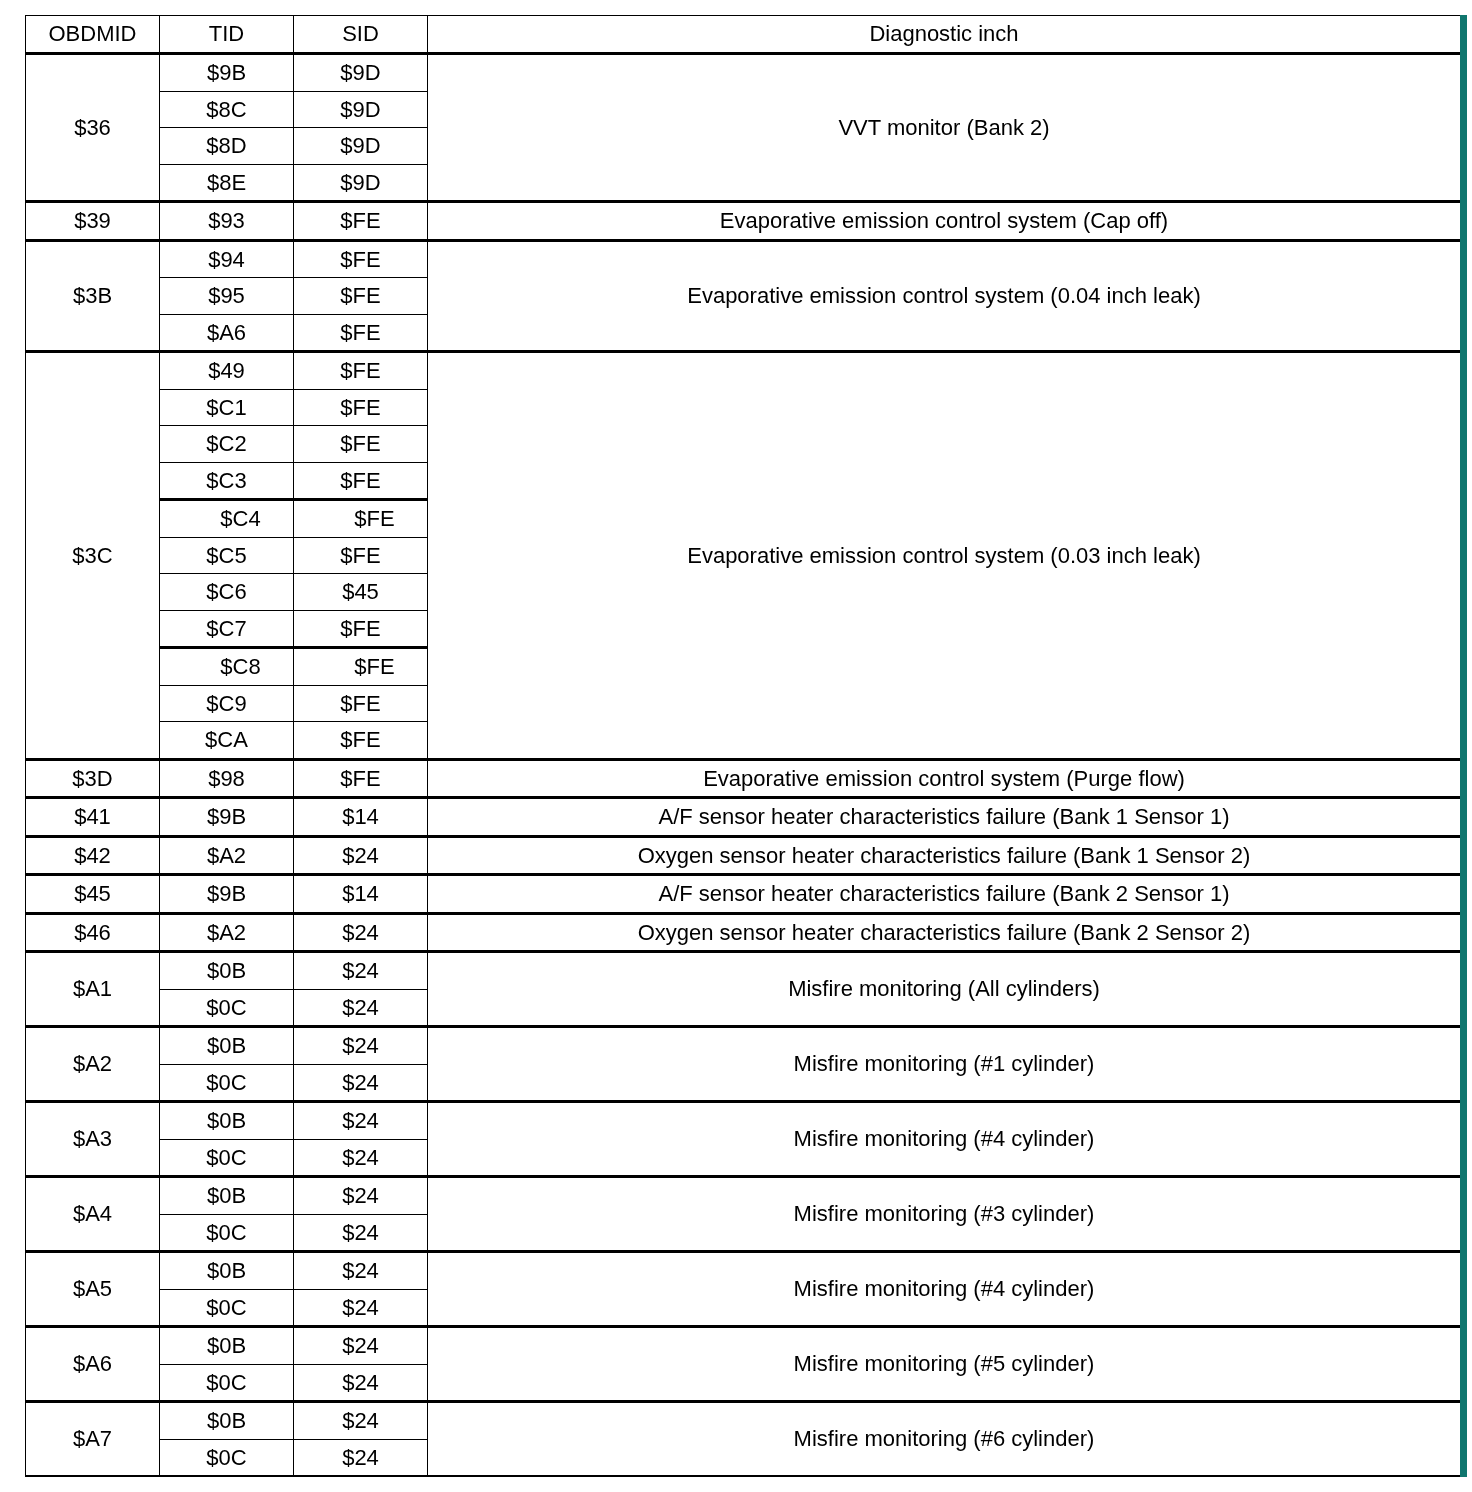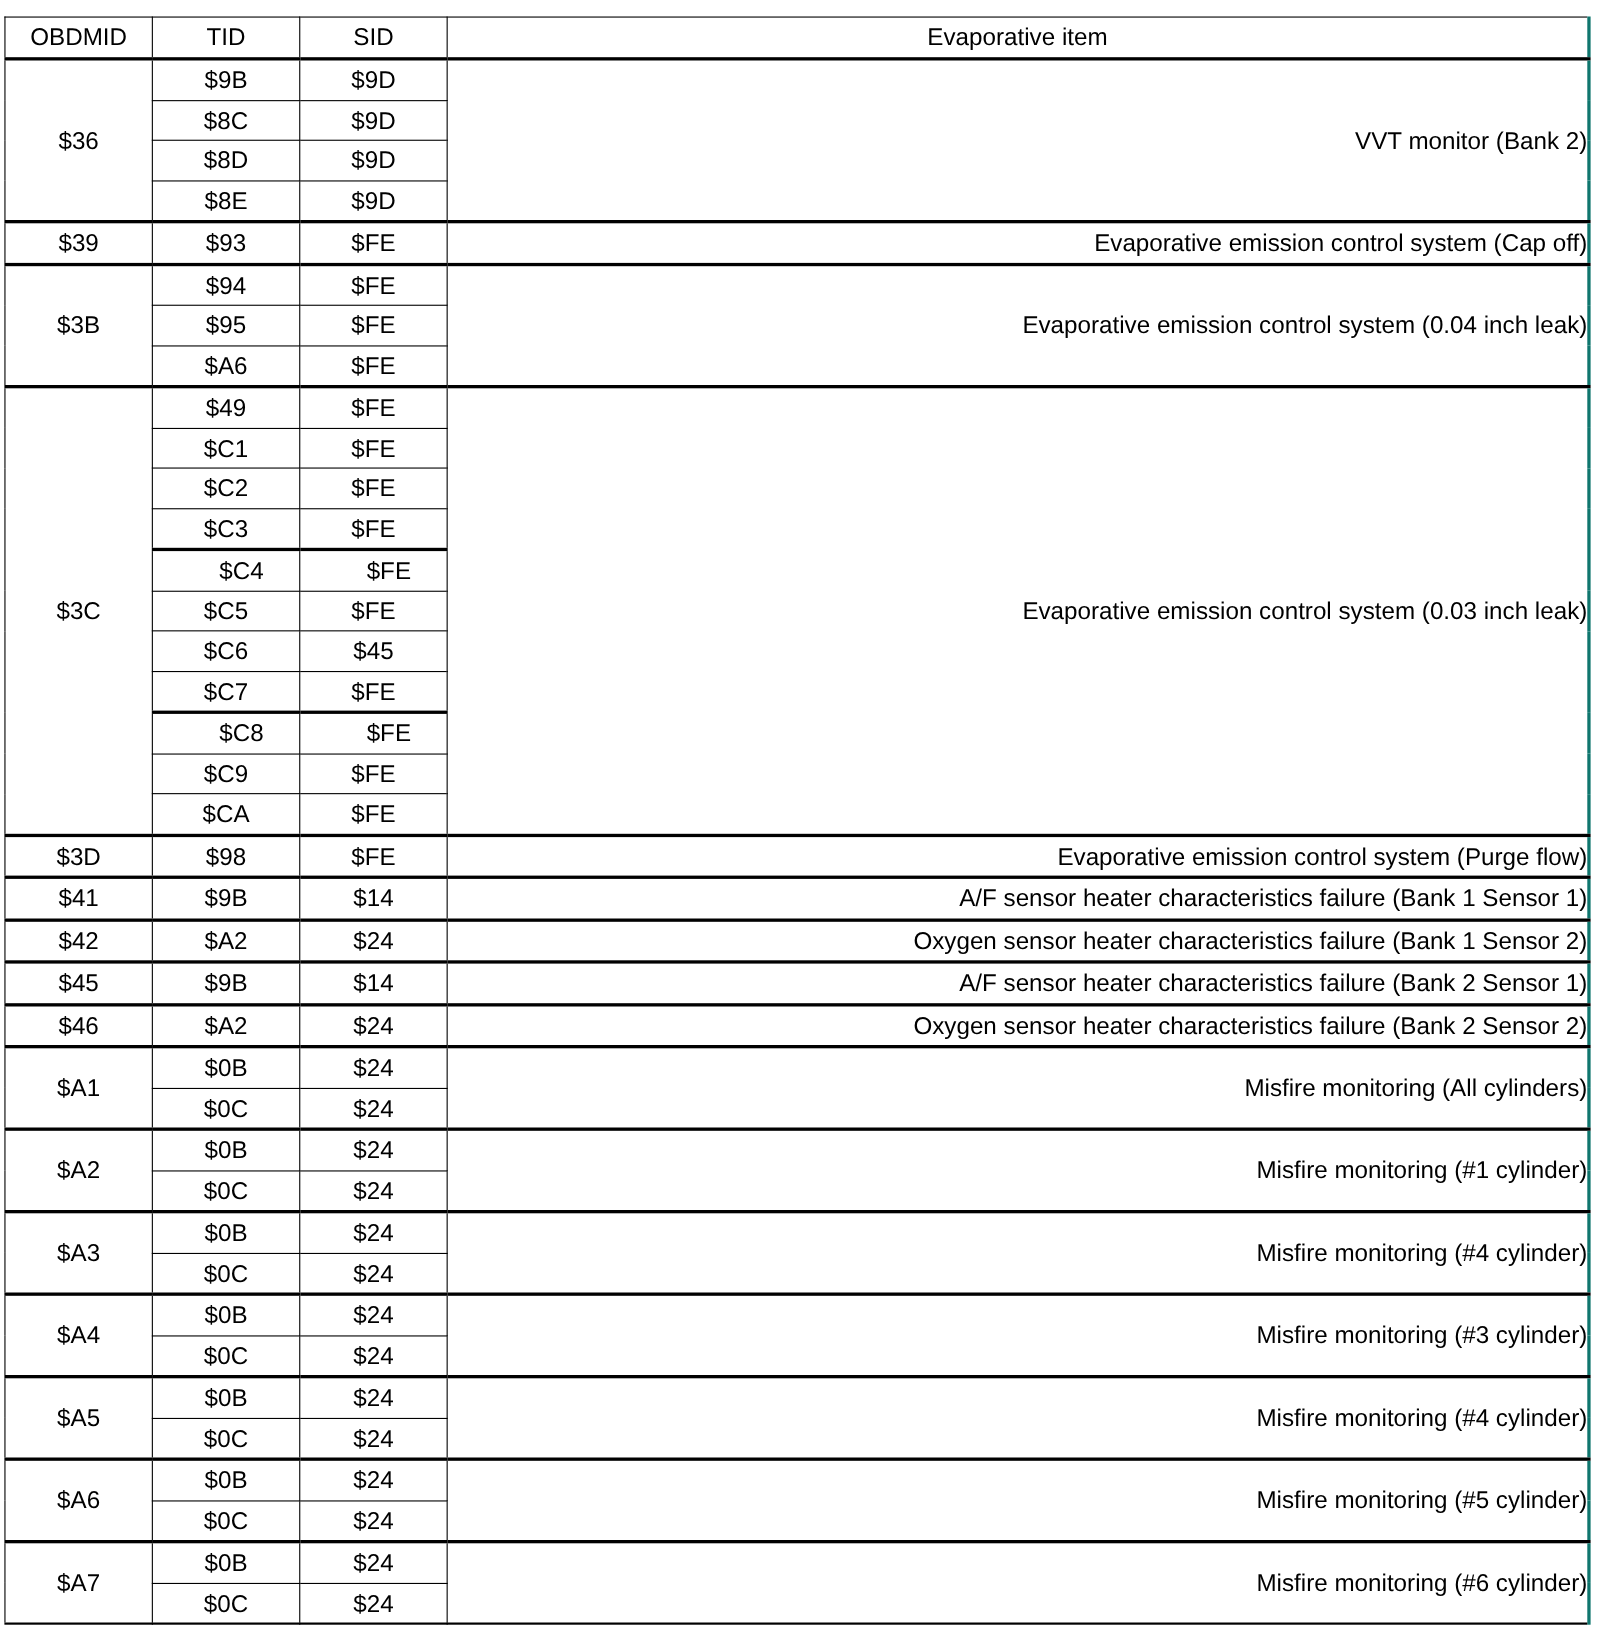--- a/index.html
+++ b/index.html
@@ -1,55 +1,55 @@
 <!DOCTYPE html>
 <html><head>
 <meta charset="utf-8">
 <style>
   html, body { margin: 0; padding: 0; background: #ffffff; }
   body { width: 1472px; height: 1492px; position: relative; overflow: hidden;
          font-family: "Liberation Sans", "DejaVu Sans", sans-serif; color: #000; }
   #obd-table {
-    position: absolute; left: 4px; top: 15px;
+    position: absolute; left: 25px; top: 15px;
     width: 1442px; border-collapse: collapse; table-layout: fixed;
-    border-right: 3px solid #0f766e; border-bottom: 2px solid #000;
+    border-right: 7px solid #0f766e; border-bottom: 2px solid #000;
   }
   #obd-table col.c-obdmid { width: 134px; }
   #obd-table col.c-tid    { width: 134px; }
   #obd-table col.c-sid    { width: 134px; }
   #obd-table col.c-item   { width: auto; }
   #obd-table th, #obd-table td {
     border: 1.6px solid #000;
     padding: 0; height: 35.5px; line-height: 35.5px;
     font-size: 22px; font-weight: normal;
     text-align: center; vertical-align: middle;
     white-space: nowrap; overflow: hidden;
   }
   #obd-table thead th { height: 36px; line-height: 36px; }
   #obd-table thead tr th { border-bottom: 3px solid #000; }
-  #obd-table td.item { text-align: right; padding-left: 0; }
+  #obd-table td.item { text-align: center; padding-left: 0; }
   #obd-table tr.group-start > td { border-top: 3px solid #000; }
   #obd-table td.sub-first-thick { border-top: 3px solid #000; padding-left: 28px; }
 </style>
 </head>
 <body>
 
 <table id="obd-table">
   <colgroup>
     <col class="c-obdmid">
       <col class="c-tid">
       <col class="c-sid">
       <col class="c-item">
   </colgroup>
   <thead>
     <tr>
       <th>OBDMID</th>
       <th>TID</th>
       <th>SID</th>
-      <th>Evaporative item</th>
+      <th>Diagnostic inch</th>
     </tr>
   </thead>
   <tbody id="obd-body">
       <tr class="group-start">
         <td rowspan="4">$36</td>
         <td>$9B</td>
         <td>$9D</td>
         <td class="item" rowspan="4">VVT monitor (Bank 2)</td>
       </tr>
       <tr>

